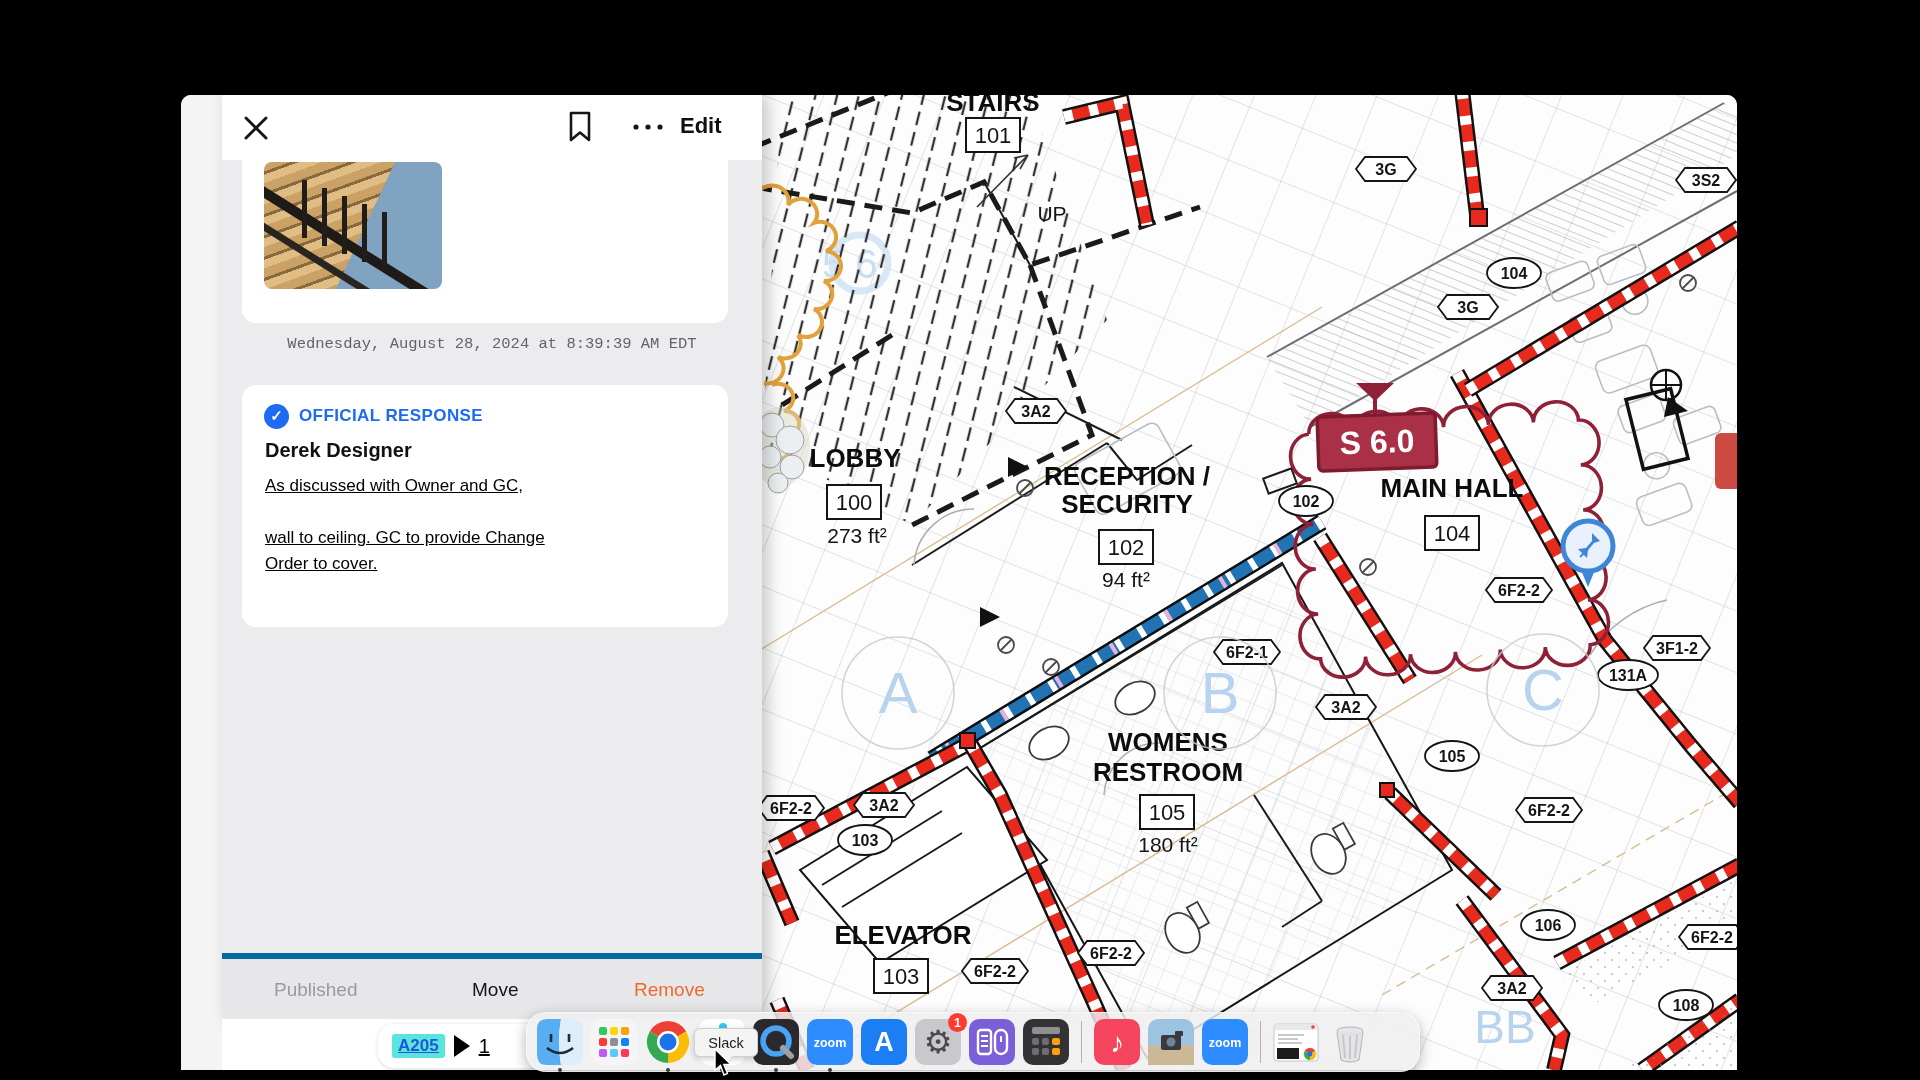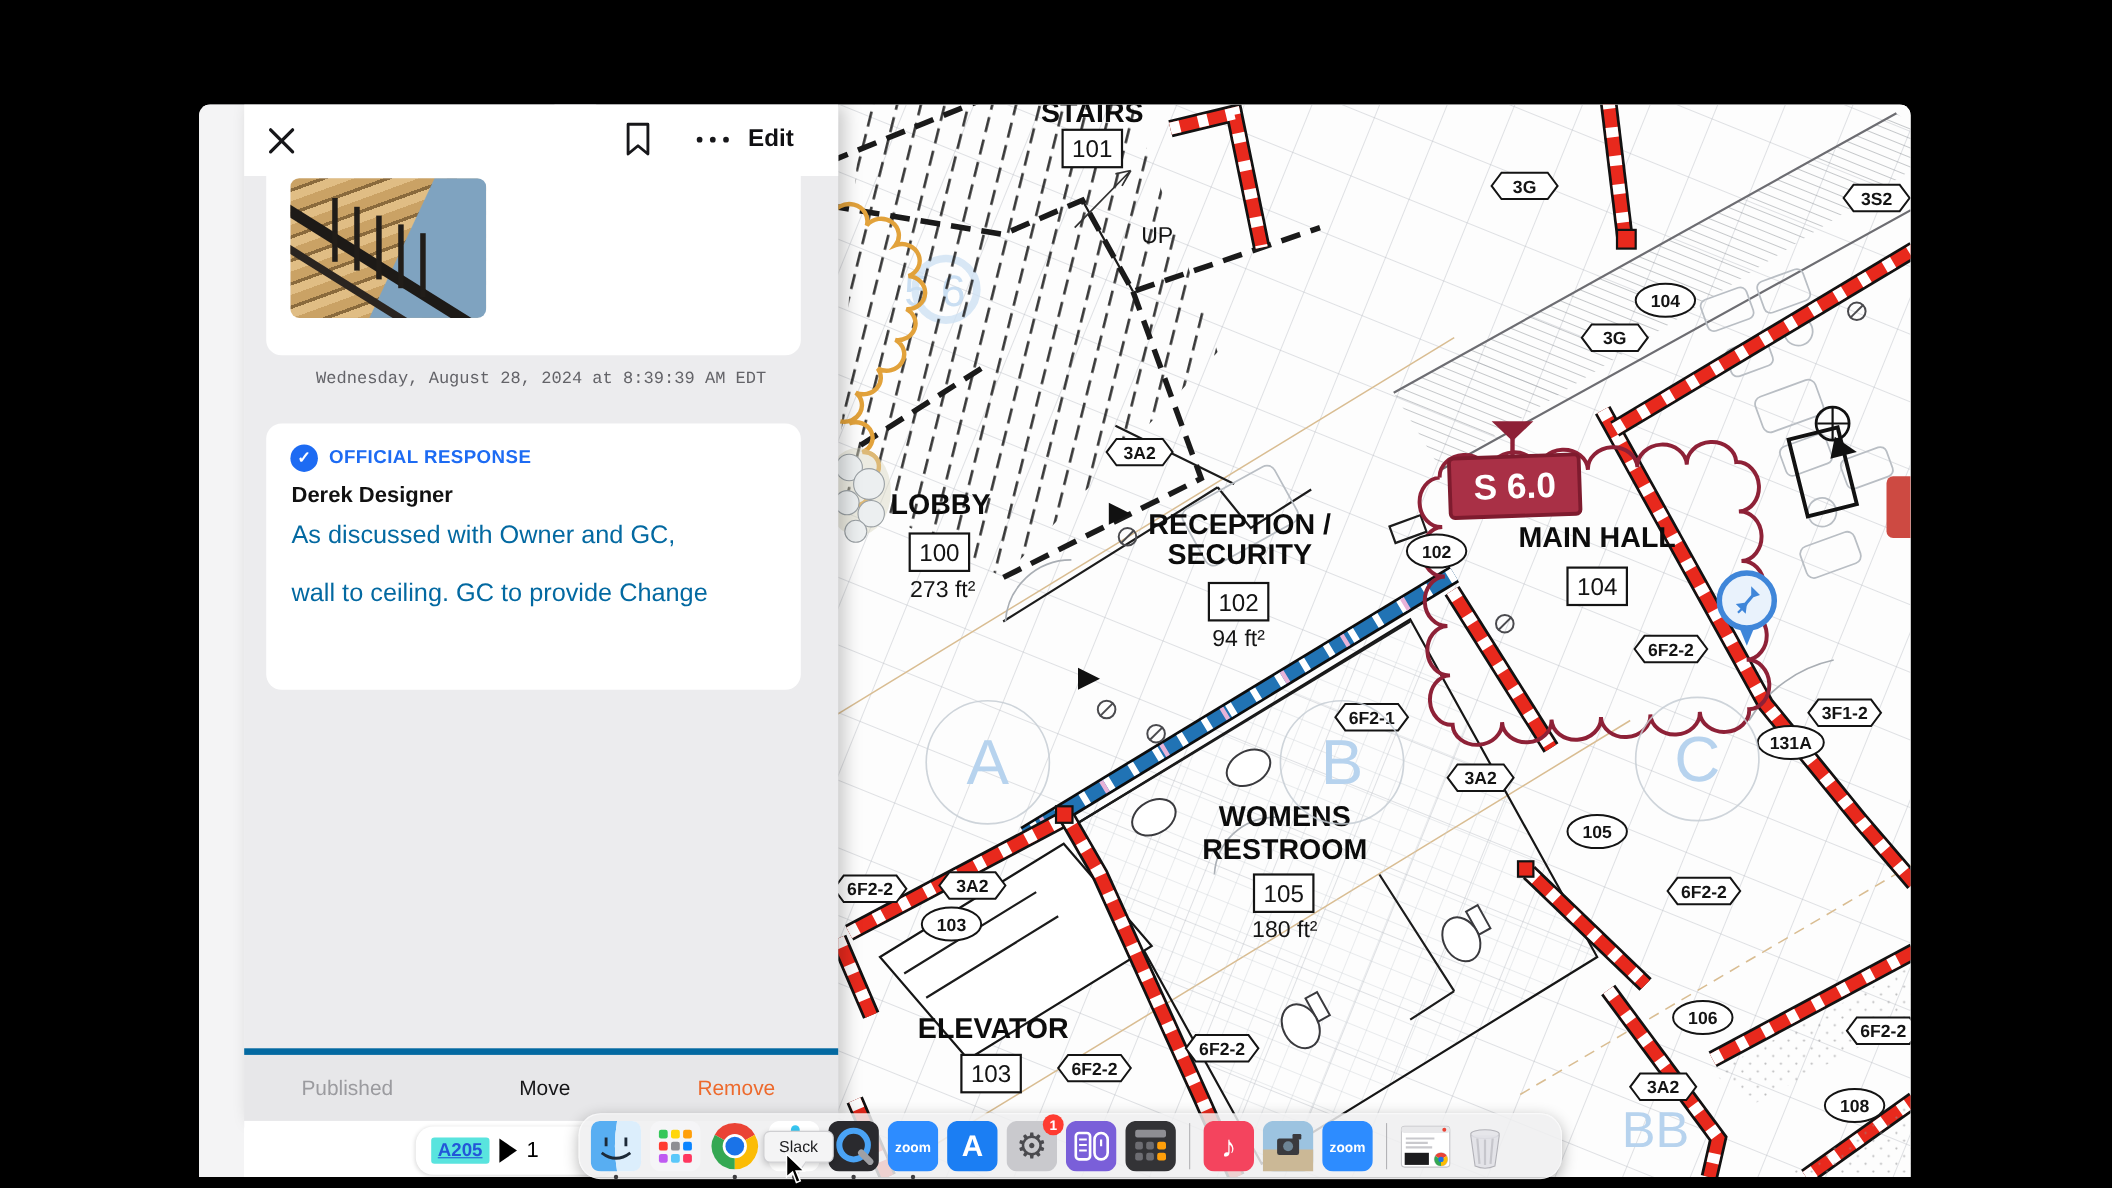--- a/index.html
+++ b/index.html
@@ -33,21 +33,21 @@
   #photo-thumb .baluster{position:absolute;width:5px;height:58px;background:#211d19;top:18px;}
   .ts{width:540px;text-align:center;font-size:15.5px;color:#636368;font-family:Liberation Mono, monospace;}
   #ts1{left:0;top:240px;}
   #ts2{left:0;top:556px;}
   #response-card{left:20px;top:290px;width:486px;height:242px;background:#fff;border-radius:14px;}
   #badge-row{left:22px;top:18px;height:26px;display:flex;align-items:center;gap:10px;}
   #badge-check{width:25px;height:25px;border-radius:50%;background:#1d6bf3;color:#fff;
                display:flex;align-items:center;justify-content:center;font-size:15px;font-weight:700;}
   #badge-text{color:#1d6bf3;font-size:17px;font-weight:700;letter-spacing:.4px;}
   #resp-author{left:23px;top:54px;font-size:20px;font-weight:700;color:#111;}
-  .resp-line{left:23px;width:460px;font-size:23px;color:#0369a1;line-height:26px;}
+  .resp-line{left:23px;width:460px;font-size:17px;color:#000000;line-height:26px;text-decoration:underline;}
   #information-card{left:0;top:600px;width:540px;height:258px;background:#fff;}
   #info-title{left:20px;top:112px;font-size:28px;font-weight:700;color:#0e0e10;}
   #info-divider{left:20px;top:168px;width:500px;height:1px;background:#d8d8da;}
   #info-field-label{left:20px;top:190px;font-size:20px;font-weight:700;color:#111;}
   #info-field-value{left:20px;top:224px;font-size:20px;color:#2e62d9;}
   #panel-footer{left:0;top:858px;width:540px;height:66px;background:#e7e7e9;border-top:6px solid #0369a1;}
   #footer-status{left:52px;top:20px;font-size:19px;color:#9b9b9f;}
   #footer-move{left:250px;top:20px;font-size:19px;color:#161618;}
   #footer-remove{left:412px;top:20px;font-size:19px;color:#ed6a2d;}
   #panel-bottom-strip{left:41px;top:924px;width:540px;height:51px;background:#fff;}
@@ -76,21 +76,21 @@
   .gl circle{stroke:#4a4a4e;stroke-width:1.8;fill:none;}
   .gl line{stroke:#4a4a4e;stroke-width:1.8;}
   .col circle{stroke:#c6ccd3;stroke-width:1.5;fill:none;opacity:.85;}
   .col text{font-size:58px;fill:#b7d3ee;text-anchor:middle;}
   .cloudM{stroke:#8e2137;stroke-width:3.6;fill:none;}
   .cloudO{stroke:#e2a23b;stroke-width:4;fill:none;}
   .fix{stroke:#3a3a3e;stroke-width:1.8;fill:#fff;}
 
   
   #sheet-pill{left:378px;top:1024px;width:168px;height:44px;background:#fff;border-radius:16px;
-              display:flex;align-items:center;padding-left:14px;gap:9px;box-shadow:0 1px 4px rgba(0,0,0,.15);}
+              display:flex;align-items:center;padding-left:14px;gap:9px;box-shadow:0 1px 4px rgba(0,0,0,.15);text-decoration:underline;}
   #sheet-tag{background:#59e4de;color:#2356d8;font-weight:700;font-size:17px;padding:2px 6px;border-radius:3px;text-decoration:underline;}
   #sheet-arrow{width:0;height:0;border-left:16px solid #000;border-top:11px solid transparent;border-bottom:11px solid transparent;}
   #sheet-page{font-size:20px;color:#000;}
   #dock{left:526px;top:1012px;width:872px;height:58px;background:rgba(238,238,240,.85);
         border:1px solid rgba(255,255,255,.55);border-radius:20px;display:flex;align-items:center;
         padding:0 10px;gap:8px;box-shadow:0 4px 14px rgba(0,0,0,.3);}
   .dock-icon{width:46px;height:46px;position:relative;flex:0 0 auto;}
   .dock-icon svg{position:absolute;left:0;top:0;}
   .dock-dot{position:absolute;left:21px;bottom:-7px;width:4px;height:4px;border-radius:50%;background:#3c3c3f;}
   .dock-div{width:1px;height:42px;background:#b3b3b6;flex:0 0 auto;margin:0 4px;}
@@ -537,20 +537,21 @@
     <div class="abs ts" id="ts1">Wednesday, August 28, 2024 at 8:39:39 AM EDT</div>
 
     <div class="abs" id="response-card">
       <div class="abs" id="badge-row">
         <div id="badge-check">✓</div>
         <div id="badge-text">OFFICIAL RESPONSE</div>
       </div>
       <div class="abs" id="resp-author">Derek Designer</div>
       <div class="abs resp-line" style="top:88px;">As discussed with Owner and GC,</div>
       <div class="abs resp-line" style="top:140px;">wall to ceiling. GC to provide Change</div>
+      <div class="abs resp-line" style="top:166px;">Order to cover.</div>
     </div>
 
 
 
     <div class="abs" id="panel-footer">
       <div class="abs" id="footer-status">Published</div>
       <div class="abs" id="footer-move">Move</div>
       <div class="abs" id="footer-remove">Remove</div>
     </div>
   </div>

